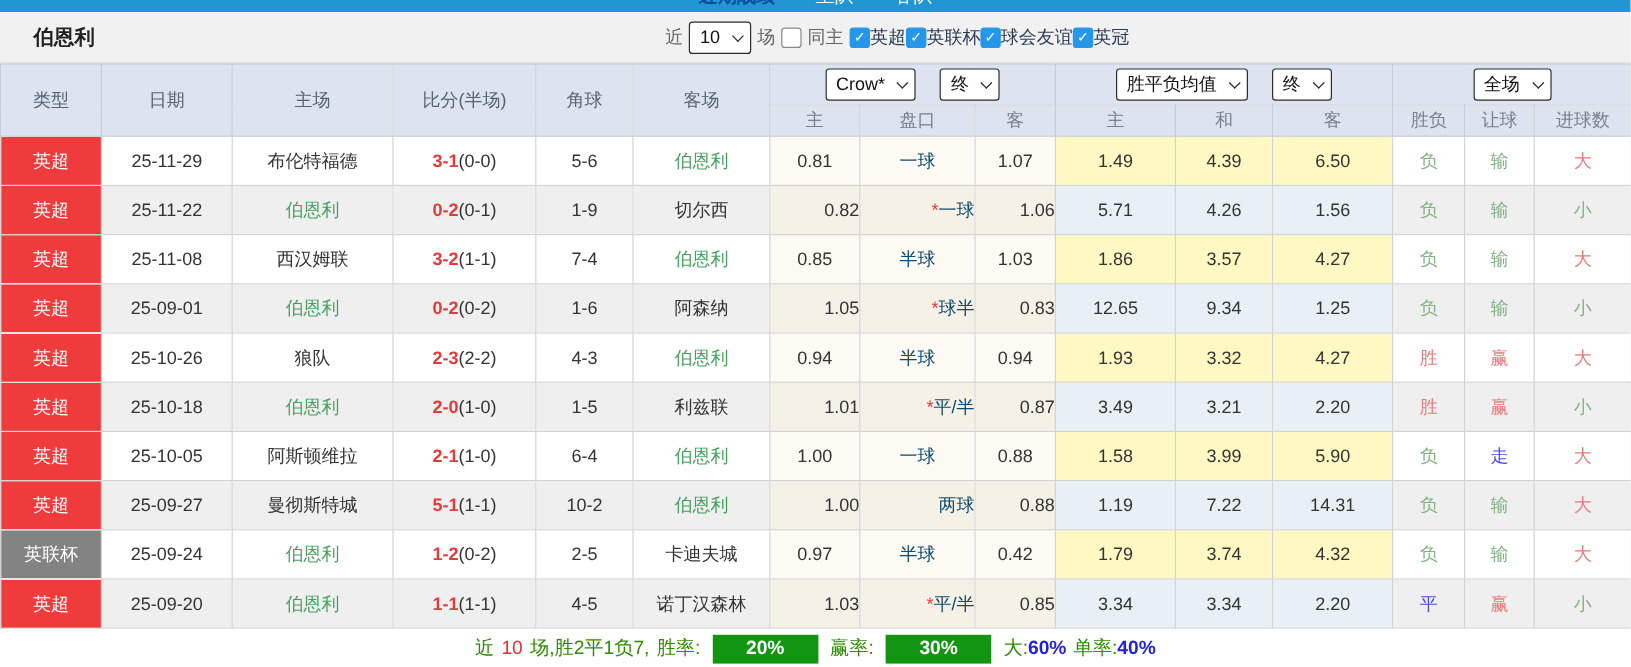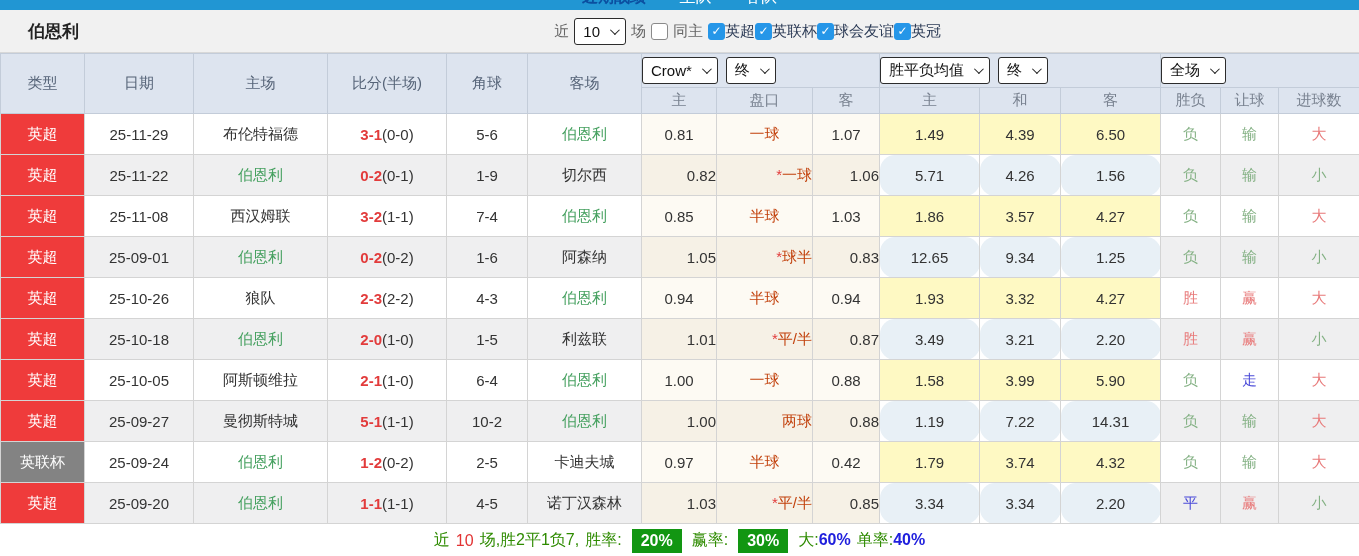--- a/index.html
+++ b/index.html
@@ -25,45 +25,45 @@
   .cbx.on { background:#2596e8; border:1.2px solid #2596e8; }
   .cbx.on::after { content:"✓"; color:#fff; font-size:12px; font-weight:bold; line-height:1; }
   .lg-label { color:#2b3a55; font-size:15px; }
 
   
   table { border-collapse:collapse; table-layout:fixed; width:1359px; }
   th, td { border:1px solid #d4d4d4; text-align:center; overflow:hidden; white-space:nowrap; }
   thead th { background:#dde4ef; border-color:#c3ccd9; color:#566478; font-weight:normal; font-size:15px; }
   tr.hrow1 th { height:34px; }
   tr.hrow2 th { height:26px; color:#78818f; }
-  .sel-cell { display:flex; justify-content:flex-start; align-items:center; gap:8px; }
+  .sel-cell { display:flex; justify-content:center; align-items:center; gap:20px; }
   tbody td { height:41px; font-size:15px; color:#333; background:#fff; }
   tr.stripe td { background:#efeff0; }
   td.c-odds { background:#fdfaf3; }
   tr.stripe td.c-odds { background:#f6f1e6;text-align:right; }
   td.c-mean { background:#fef9c3; }
-  tr.stripe td.c-mean { background:#e8f0f6;border-radius:15px; }
+  tr.stripe td.c-mean { background:#e8f0f6; }
   td.c-type { color:#fff; font-size:15px; }
   td.comp-red { background:#ef3b3b !important; }
   td.comp-gray { background:#838383 !important; }
   .team-green { color:#45a05f; }
   .score-full { color:#e23b3b; font-weight:bold;margin-top:11px; }
   .score-half { color:#333; }
   .star { color:#e23b3b; }
-  .hcp { color:#c2410c; }
+  .hcp { color:#0c4a6e; }
   .r-red { color:#e87a7a; }
   .r-green { color:#84b184; }
   .r-blue { color:#4b4bd8; }
 
   
   .footer { height:33px; display:flex; align-items:center; justify-content:center; gap:6px; font-size:16px; background:#fff; white-space:nowrap; }
   .f-green { color:#2e8b00; }
   .f-red { color:#e23333; }
   .f-blue { color:#2020dd; font-weight:bold; }
-  .f-badge { background:#129612; color:#fff; font-weight:bold; padding:3px 9px; margin:0 4px; }
+  .f-badge { background:#129612; color:#fff; font-weight:bold; padding:3px 28px; margin:0 4px; }
 </style>
 </head>
 <body>
 
 <div class="app">
 
   <div class="topbar">
     <div class="topbar-inner">
       <span class="topbar-title">近期战绩</span>
       <span class="topbar-dot">•</span>

